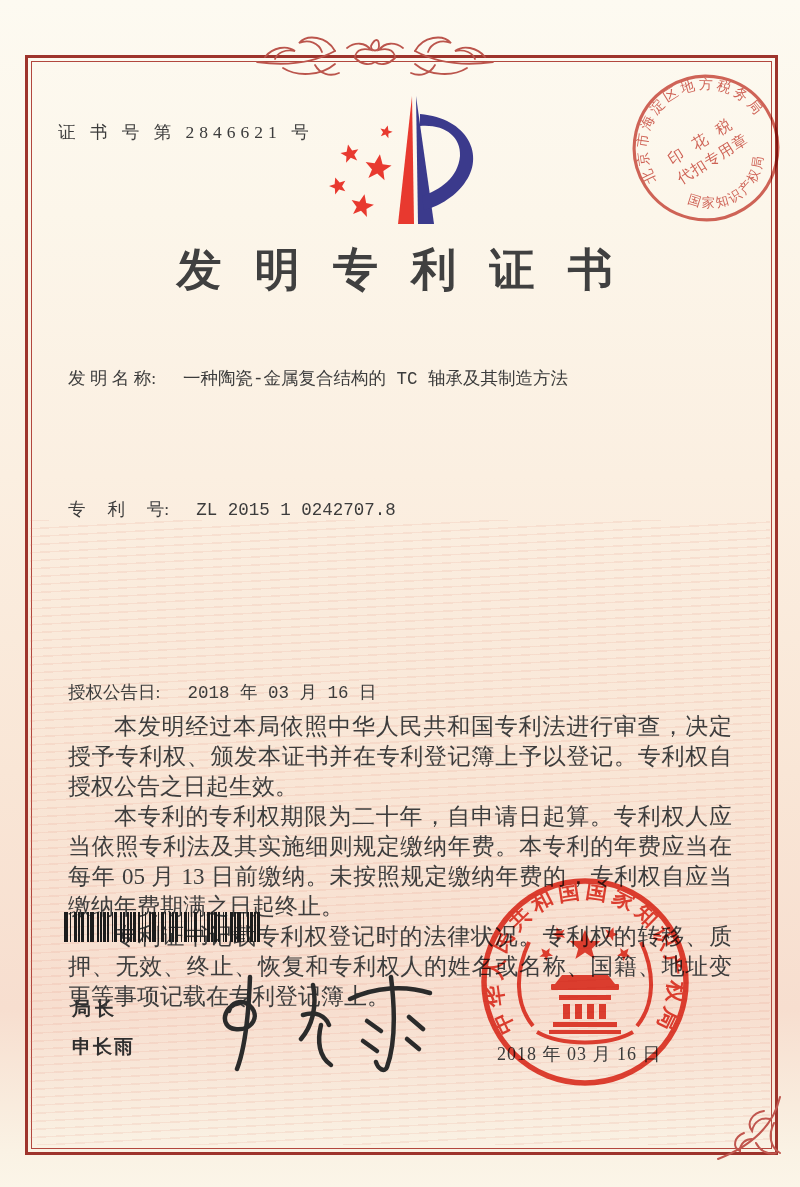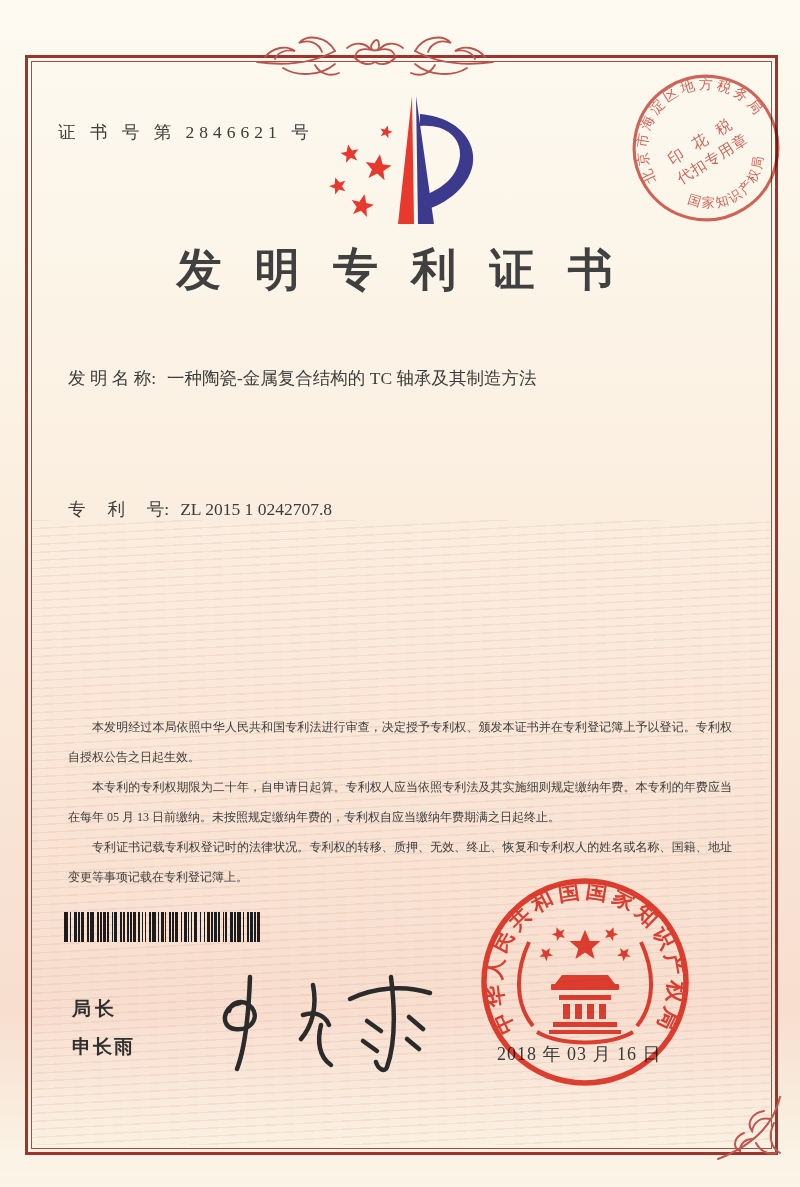--- a/index.html
+++ b/index.html
@@ -13,22 +13,22 @@
   .frame{position:absolute;left:25px;top:55px;width:747px;height:1094px;border:3px solid #9e342c;}
   .frame-inner{position:absolute;inset:3px;border:1px solid #b2473e;}
   .guilloche{position:absolute;left:30px;top:520px;width:740px;height:625px;
     background:repeating-linear-gradient(177deg,rgba(221,122,101,0.12) 0 1.5px,rgba(255,255,255,0) 1.5px 8px);
     pointer-events:none;}
   
   .cert-no{left:58px;top:120px;font-size:17.5px;letter-spacing:5px;color:#3c3c3c;}
   .title{left:0;top:240px;width:100%;text-align:center;font-size:45px;font-weight:600;
     letter-spacing:11px;color:#404040;}
   .field{left:68px;width:670px;font-size:17.5px;color:#3c3c3c;white-space:nowrap;}
-  .field .val{margin-left:11px;}
-  .paras{left:68px;top:712px;width:664px;font-size:12px;line-height:30px;text-align:justify;color:#3d3d3d;}
+  .field .val{margin-left:27px;font-family:Liberation Mono, monospace;}
+  .paras{left:68px;top:712px;width:664px;font-size:23px;line-height:30px;text-align:justify;color:#3d3d3d;}
   .paras p{margin:0;text-indent:2em;}
   .barcode{left:64px;top:912px;width:276px;height:30px;overflow:hidden;white-space:nowrap;font-size:0;}
   .barcode i{display:inline-block;height:30px;}
   .signer-title{left:72px;top:996px;font-size:19px;letter-spacing:4px;color:#2f2f2f;
     font-family:"Liberation Sans","DejaVu Sans",sans-serif;font-weight:700;}
   .signer-name{left:72px;top:1034px;font-size:19px;letter-spacing:2px;color:#2f2f2f;
     font-family:"Liberation Sans","DejaVu Sans",sans-serif;font-weight:700;}
   .issue-date{left:497px;top:1042px;font-size:18px;letter-spacing:1px;color:#3a3a3a;z-index:1;}
   .seal-main{left:475px;top:872px;z-index:2;mix-blend-mode:multiply;opacity:.92;pointer-events:none;}
   .seal-tax{left:628px;top:70px;mix-blend-mode:multiply;opacity:.85;pointer-events:none;}
@@ -108,20 +108,23 @@
   <div class="abs cert-no">证 书 号 第 2846621 号</div>
 
   <div class="abs title">发 明 专 利 证 书</div>
 
   <div class="abs field" style="top:366px">
     <span>发 明 名 称:</span><span class="val">一种陶瓷-金属复合结构的 TC 轴承及其制造方法</span>
   </div>
   <div class="abs field" style="top:497px">
     <span>专　 利　 号:</span><span class="val">ZL 2015 1 0242707.8</span>
   </div>
+  <div class="abs field" style="top:680px">
+    <span>授权公告日:</span><span class="val">2018 年 03 月 16 日</span>
+  </div>
 
   <div class="abs paras">
     <p>本发明经过本局依照中华人民共和国专利法进行审查，决定授予专利权、颁发本证书并在专利登记簿上予以登记。专利权自授权公告之日起生效。</p>
     <p>本专利的专利权期限为二十年，自申请日起算。专利权人应当依照专利法及其实施细则规定缴纳年费。本专利的年费应当在每年 05 月 13 日前缴纳。未按照规定缴纳年费的，专利权自应当缴纳年费期满之日起终止。</p>
     <p>专利证书记载专利权登记时的法律状况。专利权的转移、质押、无效、终止、恢复和专利权人的姓名或名称、国籍、地址变更等事项记载在专利登记簿上。</p>
   </div>
 
   <div class="abs barcode" id="barcode"><i style="width: 4.35px; background: rgb(28, 28, 28);"></i><i style="width: 1.45px; background: transparent;"></i><i style="width: 1.45px; background: rgb(28, 28, 28);"></i><i style="width: 2.9px; background: transparent;"></i><i style="width: 2.9px; background: rgb(28, 28, 28);"></i><i style="width: 1.45px; background: transparent;"></i><i style="width: 1.45px; background: rgb(28, 28, 28);"></i><i style="width: 1.45px; background: transparent;"></i><i style="width: 2.9px; background: rgb(28, 28, 28);"></i><i style="width: 2.9px; background: transparent;"></i><i style="width: 1.45px; background: rgb(28, 28, 28);"></i><i style="width: 1.45px; background: transparent;"></i><i style="width: 4.35px; background: rgb(28, 28, 28);"></i><i style="width: 2.9px; background: transparent;"></i><i style="width: 1.45px; background: rgb(28, 28, 28);"></i><i style="width: 1.45px; background: transparent;"></i><i style="width: 1.45px; background: rgb(28, 28, 28);"></i><i style="width: 1.45px; background: transparent;"></i><i style="width: 2.9px; background: rgb(28, 28, 28);"></i><i style="width: 1.45px; background: transparent;"></i><i style="width: 1.45px; background: rgb(28, 28, 28);"></i><i style="width: 2.9px; background: transparent;"></i><i style="width: 1.45px; background: rgb(28, 28, 28);"></i><i style="width: 1.45px; background: transparent;"></i><i style="width: 2.9px; background: rgb(28, 28, 28);"></i><i style="width: 2.9px; background: transparent;"></i><i style="width: 1.45px; background: rgb(28, 28, 28);"></i><i style="width: 1.45px; background: transparent;"></i><i style="width: 1.45px; background: rgb(28, 28, 28);"></i><i style="width: 2.9px; background: transparent;"></i><i style="width: 1.45px; background: rgb(28, 28, 28);"></i><i style="width: 1.45px; background: transparent;"></i><i style="width: 1.45px; background: rgb(28, 28, 28);"></i><i style="width: 1.45px; background: transparent;"></i><i style="width: 2.9px; background: rgb(28, 28, 28);"></i><i style="width: 1.45px; background: transparent;"></i><i style="width: 2.9px; background: rgb(28, 28, 28);"></i><i style="width: 1.45px; background: transparent;"></i><i style="width: 1.45px; background: rgb(28, 28, 28);"></i><i style="width: 1.45px; background: transparent;"></i><i style="width: 1.45px; background: rgb(28, 28, 28);"></i><i style="width: 2.9px; background: transparent;"></i><i style="width: 1.45px; background: rgb(28, 28, 28);"></i><i style="width: 1.45px; background: transparent;"></i><i style="width: 4.35px; background: rgb(28, 28, 28);"></i><i style="width: 1.45px; background: transparent;"></i><i style="width: 1.45px; background: rgb(28, 28, 28);"></i><i style="width: 1.45px; background: transparent;"></i><i style="width: 2.9px; background: rgb(28, 28, 28);"></i><i style="width: 1.45px; background: transparent;"></i><i style="width: 1.45px; background: rgb(28, 28, 28);"></i><i style="width: 2.9px; background: transparent;"></i><i style="width: 1.45px; background: rgb(28, 28, 28);"></i><i style="width: 1.45px; background: transparent;"></i><i style="width: 1.45px; background: rgb(28, 28, 28);"></i><i style="width: 1.45px; background: transparent;"></i><i style="width: 2.9px; background: rgb(28, 28, 28);"></i><i style="width: 2.9px; background: transparent;"></i><i style="width: 1.45px; background: rgb(28, 28, 28);"></i><i style="width: 1.45px; background: transparent;"></i><i style="width: 2.9px; background: rgb(28, 28, 28);"></i><i style="width: 1.45px; background: transparent;"></i><i style="width: 1.45px; background: rgb(28, 28, 28);"></i><i style="width: 1.45px; background: transparent;"></i><i style="width: 1.45px; background: rgb(28, 28, 28);"></i><i style="width: 1.45px; background: transparent;"></i><i style="width: 2.9px; background: rgb(28, 28, 28);"></i><i style="width: 2.9px; background: transparent;"></i><i style="width: 1.45px; background: rgb(28, 28, 28);"></i><i style="width: 2.9px; background: transparent;"></i><i style="width: 1.45px; background: rgb(28, 28, 28);"></i><i style="width: 1.45px; background: transparent;"></i><i style="width: 2.9px; background: rgb(28, 28, 28);"></i><i style="width: 1.45px; background: transparent;"></i><i style="width: 1.45px; background: rgb(28, 28, 28);"></i><i style="width: 1.45px; background: transparent;"></i><i style="width: 2.9px; background: rgb(28, 28, 28);"></i><i style="width: 1.45px; background: transparent;"></i><i style="width: 1.45px; background: rgb(28, 28, 28);"></i><i style="width: 2.9px; background: transparent;"></i><i style="width: 1.45px; background: rgb(28, 28, 28);"></i><i style="width: 1.45px; background: transparent;"></i><i style="width: 1.45px; background: rgb(28, 28, 28);"></i><i style="width: 2.9px; background: transparent;"></i><i style="width: 2.9px; background: rgb(28, 28, 28);"></i><i style="width: 1.45px; background: transparent;"></i><i style="width: 1.45px; background: rgb(28, 28, 28);"></i><i style="width: 1.45px; background: transparent;"></i><i style="width: 4.35px; background: rgb(28, 28, 28);"></i><i style="width: 1.45px; background: transparent;"></i><i style="width: 1.45px; background: rgb(28, 28, 28);"></i><i style="width: 2.9px; background: transparent;"></i><i style="width: 1.45px; background: rgb(28, 28, 28);"></i><i style="width: 1.45px; background: transparent;"></i><i style="width: 2.9px; background: rgb(28, 28, 28);"></i><i style="width: 1.45px; background: transparent;"></i><i style="width: 1.45px; background: rgb(28, 28, 28);"></i><i style="width: 1.45px; background: transparent;"></i><i style="width: 2.9px; background: rgb(28, 28, 28);"></i><i style="width: 1.45px; background: transparent;"></i></div>
 
   <div class="abs signer-title">局长</div>

